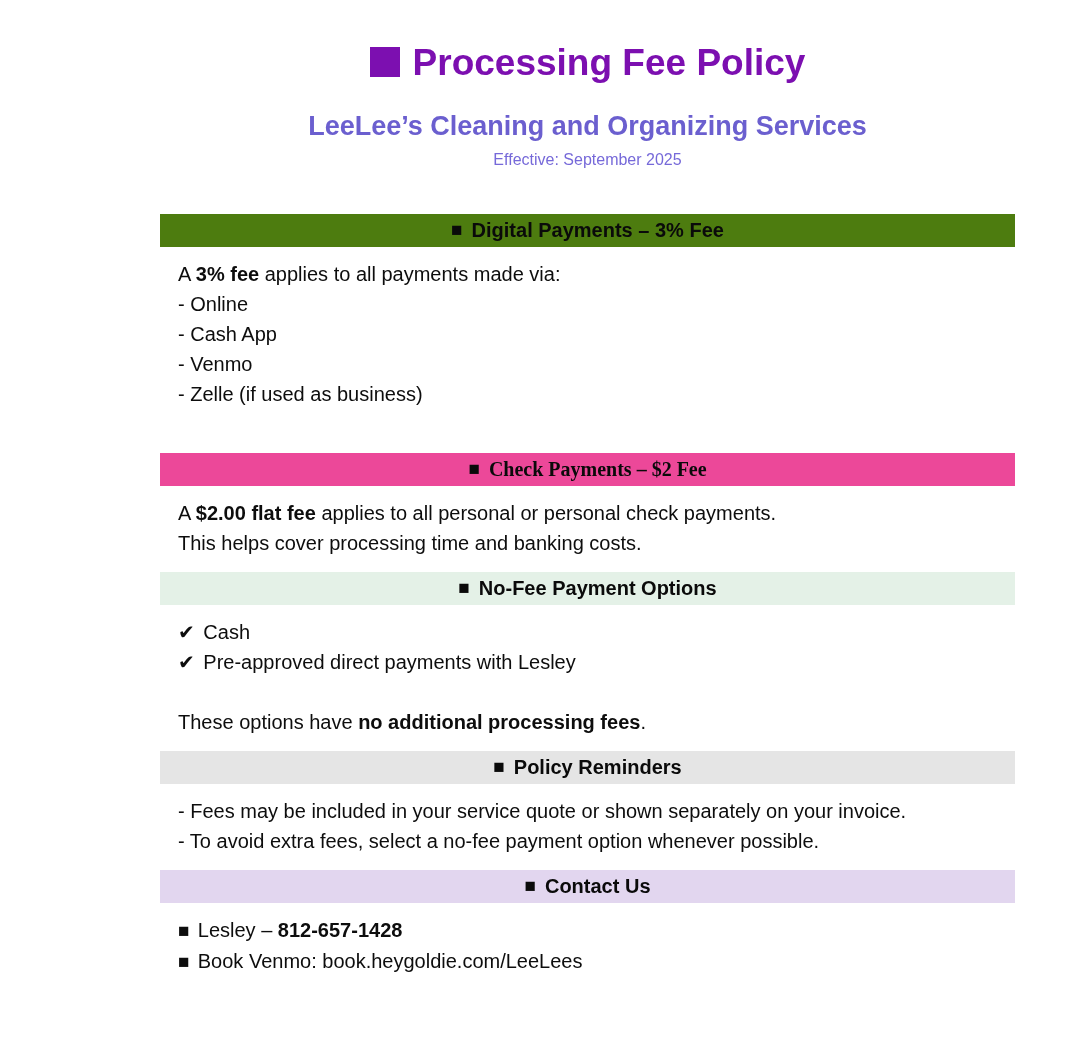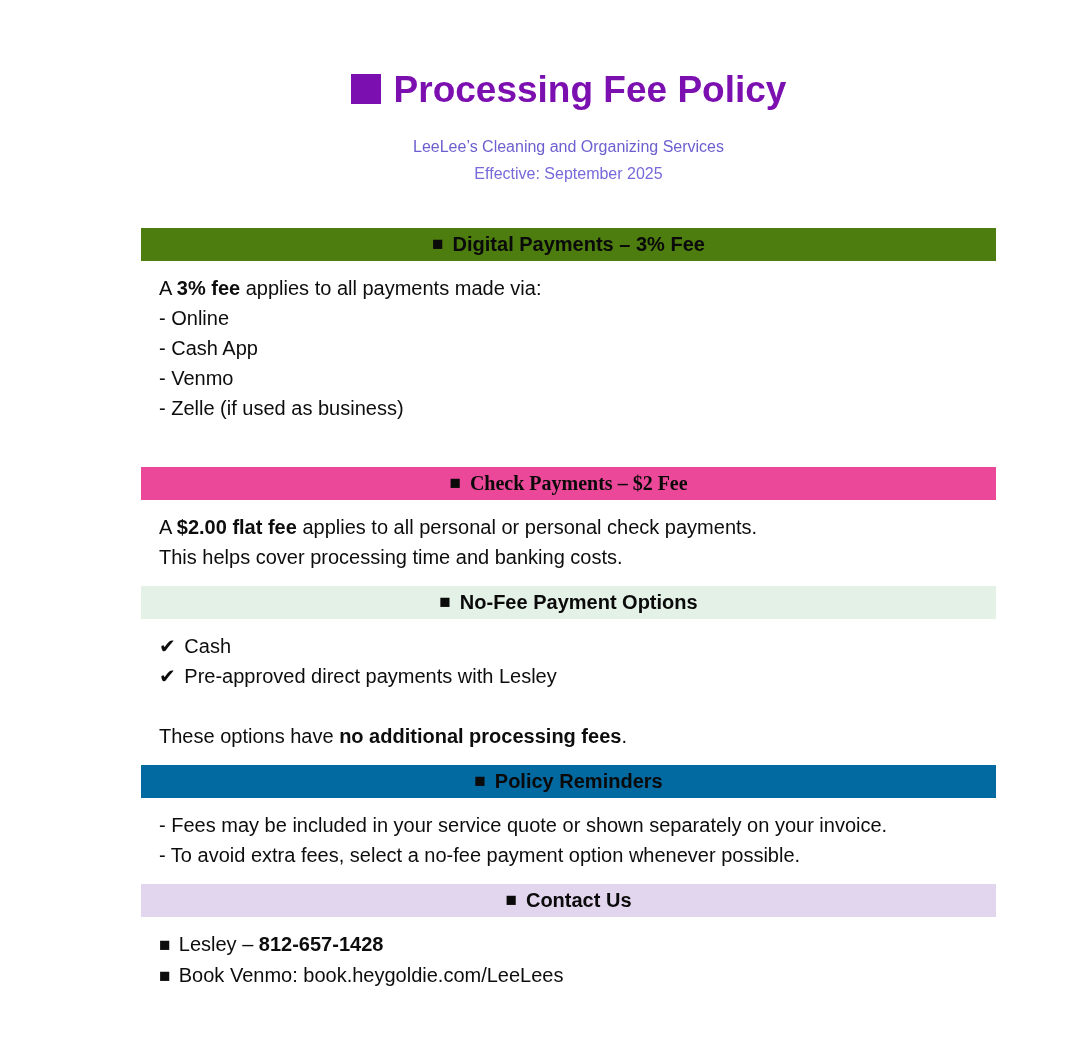--- a/index.html
+++ b/index.html
@@ -12,35 +12,35 @@
   *{box-sizing:border-box;}
   html,body{margin:0;padding:0;}
   body{
     width:1080px;height:1039px;
     background:#ffffff;
     font-family:"Liberation Sans","DejaVu Sans",sans-serif;
     color:var(--body-text);
     overflow:hidden;
   }
   .page{position:relative;width:1080px;height:1039px;background:#ffffff;}
-  .doc{position:absolute;left:141px;top:0;width:855px;margin-top:27px;}
+  .doc{position:absolute;left:160px;top:0;width:855px;}
 
   
   .doc-header{text-align:center;padding-top:42px;}
   .title{
     font-size:37px;font-weight:bold;line-height:1.15;
     color:var(--title-purple);margin:0;letter-spacing:0;
   }
   .title-square{
     display:inline-block;width:30px;height:30px;
     background:var(--title-purple);
     margin-right:13px;vertical-align:-2px;
   }
   .subtitle{
-    font-size:16px;font-weight:normal;line-height:1.15;
+    font-size:27px;font-weight:bold;line-height:1.15;
     color:var(--subtitle-purple);margin:26px 0 0 0;
   }
   .effective{
     font-size:16px;line-height:1.15;
     color:var(--effective-purple);margin-top:9px;
   }
 
   
   #sections{margin-top:45px;}
   .banner{
@@ -91,21 +91,21 @@
         <section>
           <div class="banner" style="background: rgb(228, 241, 231);"><span class="banner-sq">■</span><span>No-Fee Payment Options</span></div>
           <div class="body">
             <div class="line"><span class="check">✔ </span><span>Cash</span></div>
             <div class="line"><span class="check">✔ </span><span>Pre-approved direct payments with Lesley</span></div>
             <div class="line"></div>
             <div class="line"><span>These options have </span><span class="b">no additional processing fees</span><span>.</span></div>
           </div>
         </section>
         <section>
-          <div class="banner" style="background: #0369a1;"><span class="banner-sq">■</span><span>Policy Reminders</span></div>
+          <div class="banner" style="background: #e5e5e5;"><span class="banner-sq">■</span><span>Policy Reminders</span></div>
           <div class="body">
             <div class="line"><span>- Fees may be included in your service quote or shown separately on your invoice.</span></div>
             <div class="line"><span>- To avoid extra fees, select a no-fee payment option whenever possible.</span></div>
           </div>
         </section>
         <section>
           <div class="banner" style="background: rgb(226, 214, 239);"><span class="banner-sq">■</span><span>Contact Us</span></div>
           <div class="body">
             <div class="line"><span class="line-sq">■ </span><span>Lesley – </span><span class="b">812-657-1428</span></div>
             <div class="line"><span class="line-sq">■ </span><span>Book Venmo: book.heygoldie.com/LeeLees</span></div>

